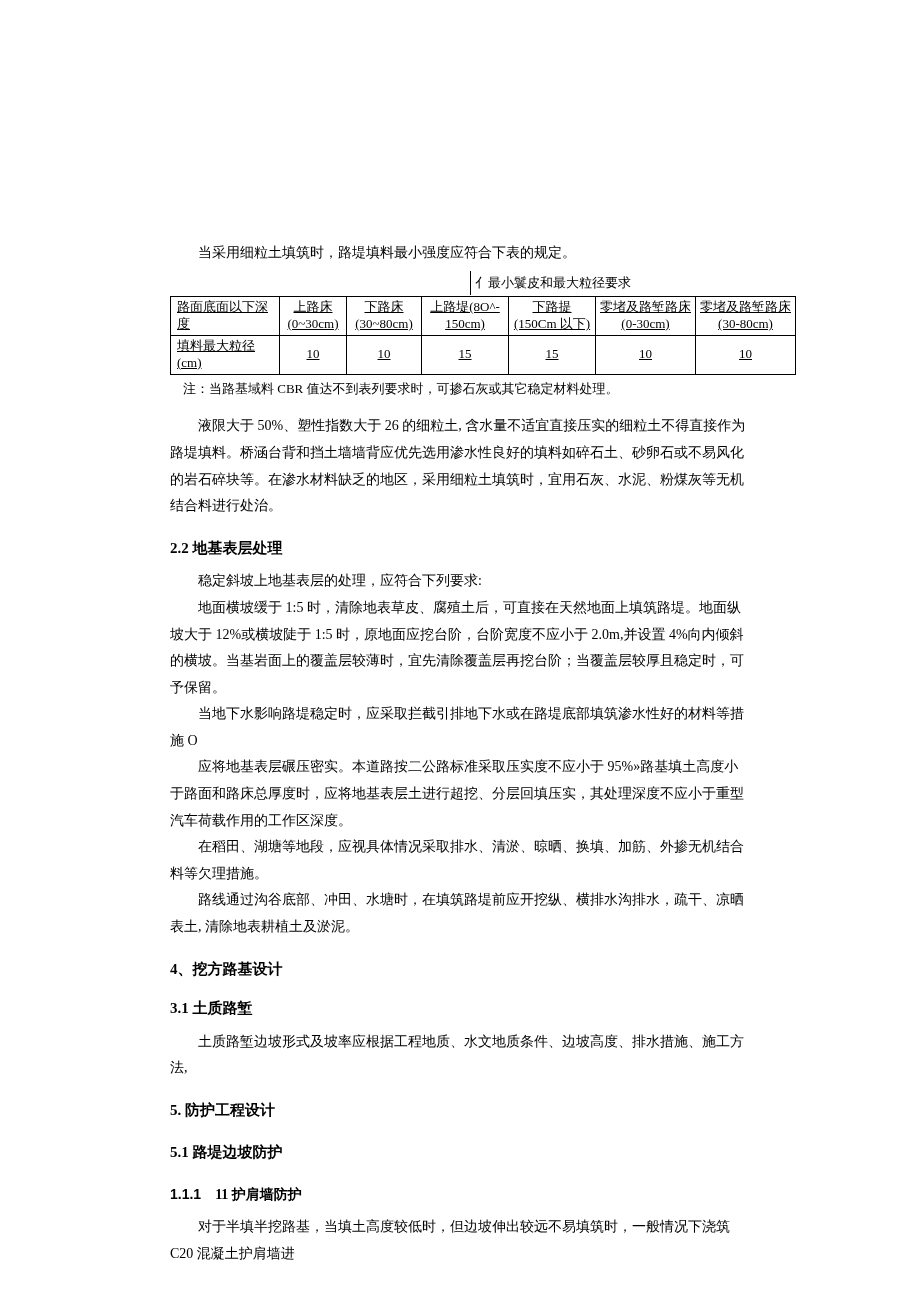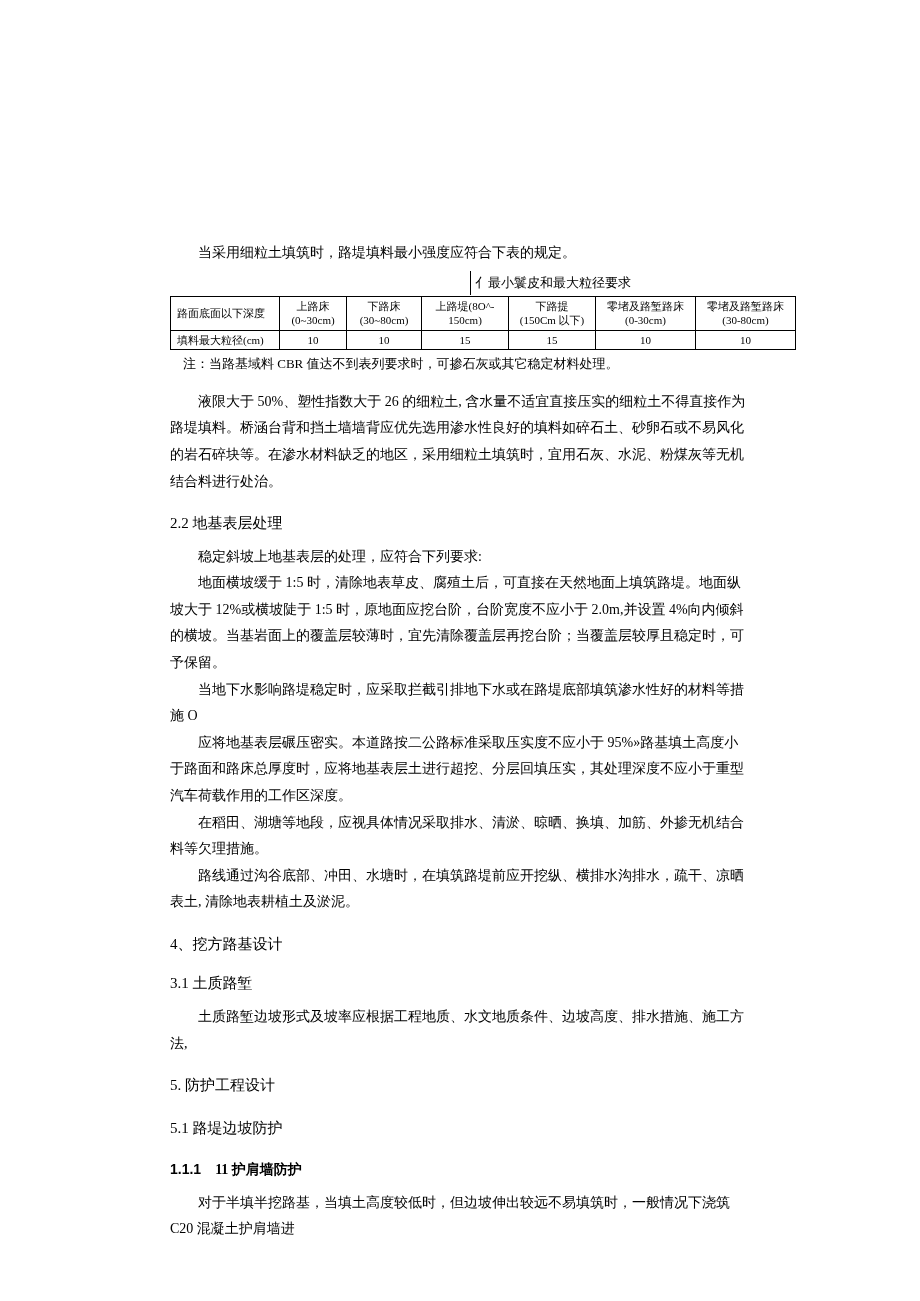--- a/index.html
+++ b/index.html
@@ -22,51 +22,52 @@
       margin: 4px 15px 0 0;
       font-size: 13px;
       border-left: 1px solid #000;
       display: inline-block;
       padding-left: 4px;
       margin-left: 300px;
     }
     table {
       border-collapse: collapse;
       width: 100%;
-      font-size: 11px;
+      font-size: 13px;
       table-layout: fixed;
+      text-decoration: underline;
     }
     td {
       border: 1px solid #000;
       text-align: center;
       padding: 2px 2px;
       vertical-align: middle;
       line-height: 1.3;
     }
     td.left {
       text-align: left;
       padding-left: 6px;
     }
     .note {
       text-indent: 1em;
       font-size: 13px;
       margin: 2px 0 12px 0;
     }
     h2 {
       font-size: 15px;
-      font-weight: normal;
+      font-weight: bold;
       margin: 14px 0 6px 0;
     }
     h3 {
       font-size: 14px;
       font-weight: bold;
       margin: 14px 0 6px 0;
     }
     .h3-plain {
-      font-weight: normal;
+      font-weight: bold;
       margin-top: 11px;
     }
     .bold-num {
       font-weight: bold;
       font-family: Arial, sans-serif;
     }
   </style>
 </head>
 <body>
 

